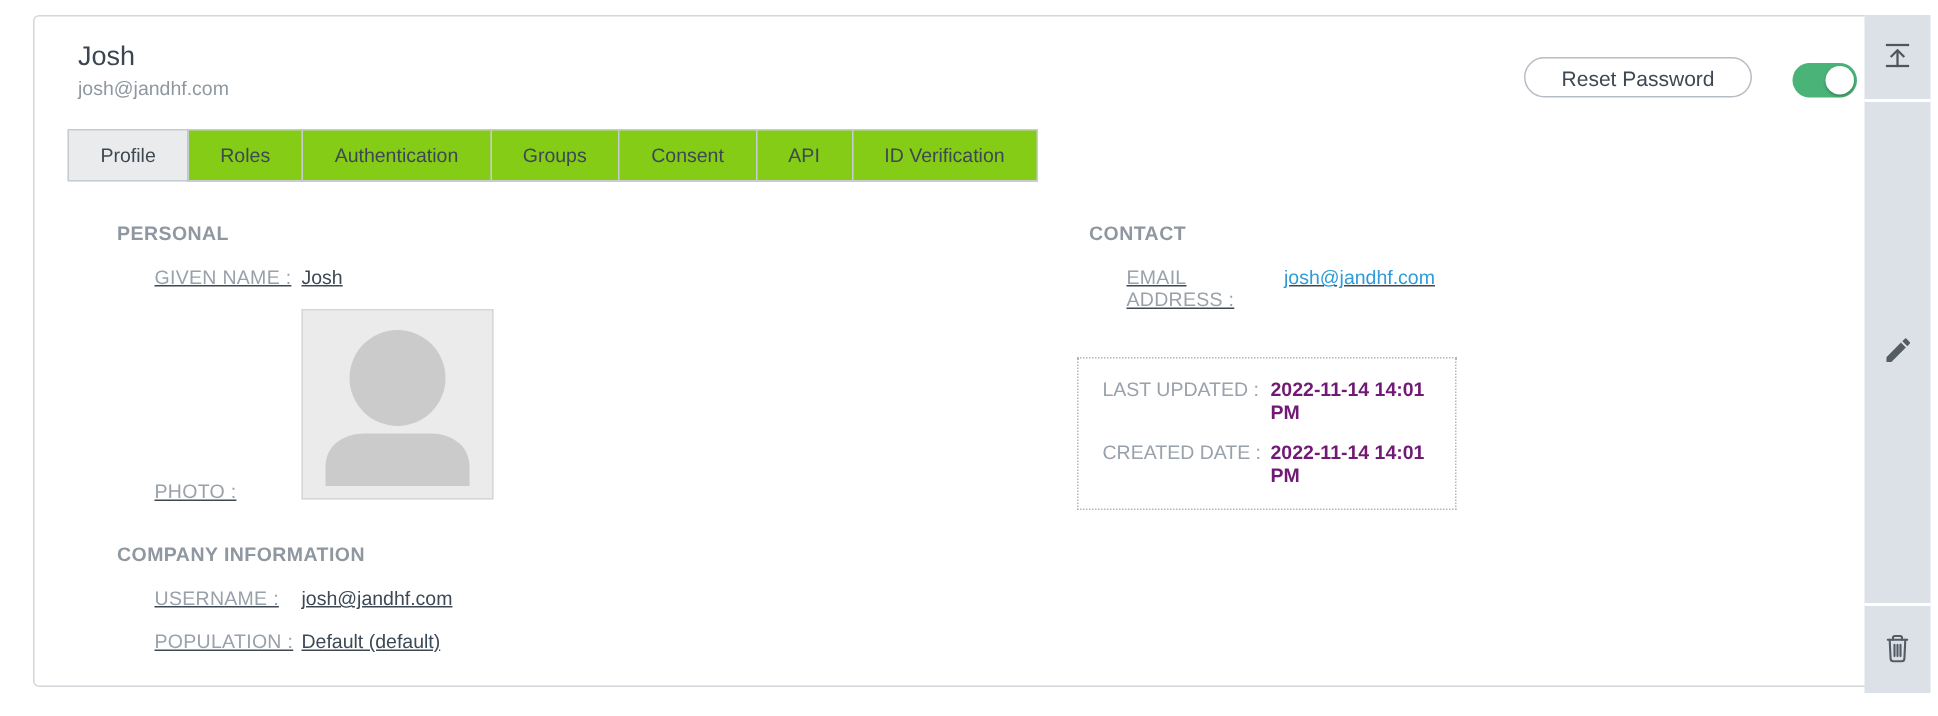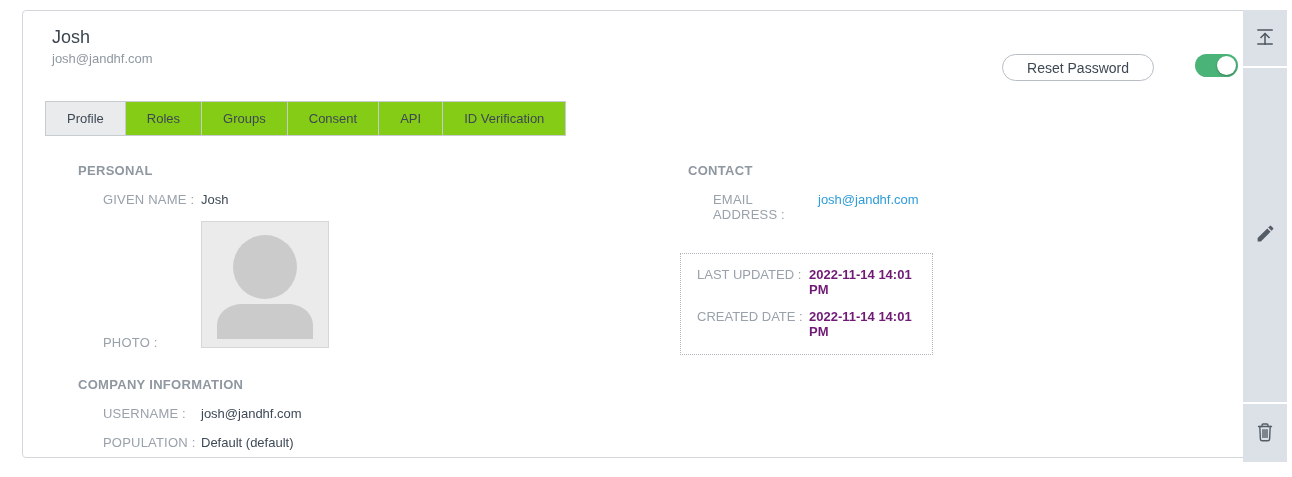--- a/index.html
+++ b/index.html
@@ -22,21 +22,21 @@
     border-radius: 4px;
   }
 
   .card-header {
     display: flex; justify-content: space-between; align-items: flex-start;
     padding: 15px 19px 0 29px;
   }
   .user-name { font-size: 18px; font-weight: 500; color: #3c4650; line-height: 22px; }
   .user-email { font-size: 13px; color: #8f98a0; margin-top: 3px; }
 
-  .header-controls { display: flex; align-items: flex-start; gap: 41px; margin-top: 28px; }
+  .header-controls { display: flex; align-items: flex-end; gap: 27px; margin-top: 12px; }
   .reset-btn {
     height: 27px; padding: 0 24px;
     background: #fff; border: 1px solid #b7bdc4; border-radius: 14px;
     font-family: "Liberation Sans", sans-serif;
     font-size: 14px; color: #3e4853; cursor: pointer;
     display: flex; align-items: center;
   }
   .toggle {
     width: 43px; height: 23px; border-radius: 12px;
     background: #4ab377; position: relative; cursor: pointer;
@@ -51,28 +51,28 @@
   .tabs { display: flex; margin: 20px 0 0 22px; }
   .tab {
     padding: 9px 21px; font-size: 13px; color: #3e4853;
     background: #84cc16; border: 1px solid #c7ccd1;
     margin-left: -1px; cursor: pointer; white-space: nowrap;
   }
   .tab:first-child { margin-left: 0; }
   .tab.active { background: #e9ebed; }
 
   
-  .content { display: flex; padding: 27px 0 0 55px; }
+  .content { display: flex; padding: 27px 0 0 55px; gap: 38px; }
   .col-left { width: 610px; }
   .col-right { width: 470px; }
 
   .section-title {
     font-size: 13px; font-weight: bold; color: #8f97a0; letter-spacing: .3px;
   }
-  .field-row { display: flex; align-items: baseline; padding-left: 25px; margin-top: 14px; }
+  .field-row { display: flex; align-items: baseline; padding-left: 25px; margin-top: 14px; text-decoration: underline; }
   .field-label {
     width: 98px; flex-shrink: 0;
     font-size: 13px; color: #99a1aa; letter-spacing: .2px;
   }
   .field-label.wide { width: 105px; }
   .field-value { font-size: 13px; color: #3d4956; }
   .field-value.link { color: #2d9cd8; cursor: pointer; }
 
   .photo-box {
     width: 128px; height: 127px;
@@ -122,20 +122,21 @@
       <button class="reset-btn">Reset Password</button>
       <div class="toggle">
         <div class="toggle-knob"></div>
       </div>
     </div>
   </div>
 
   <div class="tabs">
     <div class="tab active">Profile</div>
     <div class="tab">Roles</div>
+    <div class="tab">Authentication</div>
     <div class="tab">Groups</div>
     <div class="tab">Consent</div>
     <div class="tab">API</div>
     <div class="tab">ID Verification</div>
   </div>
 
   <div class="content">
 
     <div class="col-left">
       <div>

